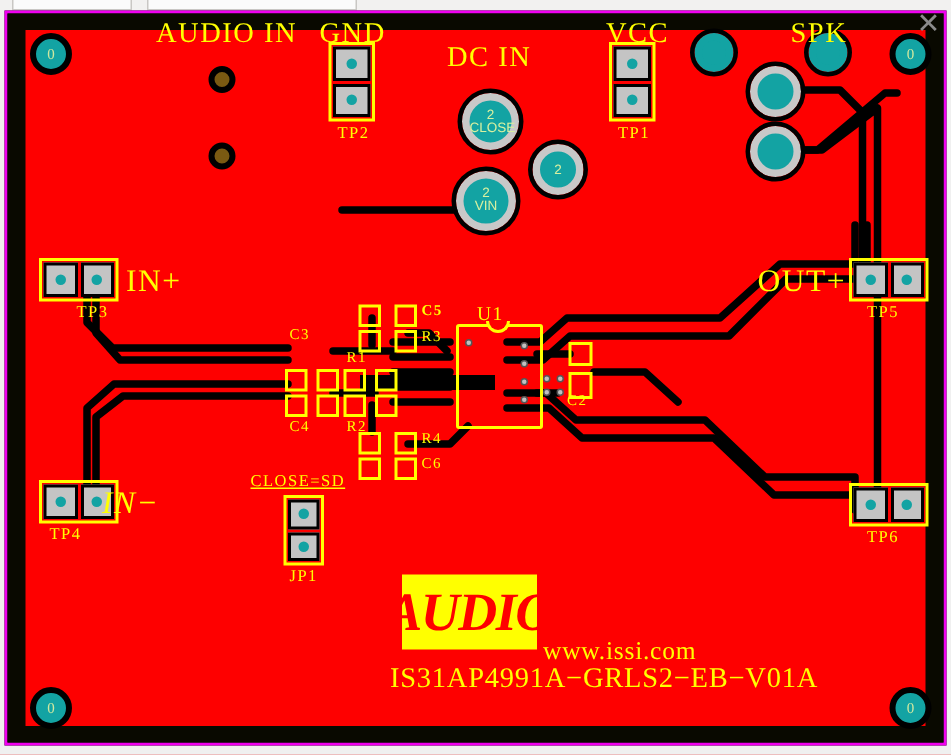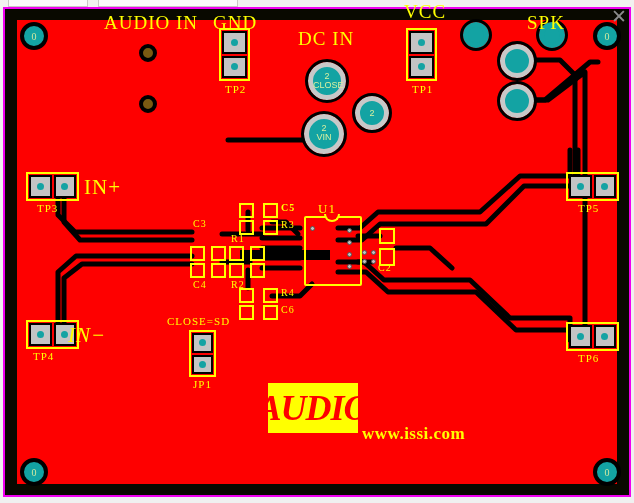--- a/index.html
+++ b/index.html
@@ -277,21 +277,21 @@
     </g>
 
     <g fill="#000000">
       <rect x="240" y="250" width="90" height="10"></rect>
     </g>
   </svg>
 
   <div class="silk hdr" style="left:104px; top:12px;">AUDIO IN</div>
   <div class="silk hdr" style="left:213px; top:12px;">GND</div>
   <div class="silk hdr" style="left:298px; top:28px;">DC IN</div>
-  <div class="silk hdr" style="left:404px; top:1px;">VCC</div>
+  <div class="silk hdr" style="left:404px; top:12px;">VCC</div>
   <div class="silk hdr" style="left:527px; top:12px;">SPK</div>
 
   <div class="mount" style="left:20px; top:22px; width:28px; height:28px; line-height:22px;">0</div>
   <div class="mount" style="left:593px; top:22px; width:28px; height:28px; line-height:22px;">0</div>
   <div class="mount" style="left:20px; top:458px; width:28px; height:28px; line-height:22px;">0</div>
   <div class="mount" style="left:593px; top:458px; width:28px; height:28px; line-height:22px;">0</div>
 
   <div class="pth brown" style="left:139px; top:44px; width:18px; height:18px;"></div>
   <div class="pth brown" style="left:139px; top:95px; width:18px; height:18px;"></div>
 
@@ -333,21 +333,21 @@
   <div class="pth" style="left:500px; top:84px; width:34px; height:34px;"></div>
 
   <div class="padgroup" style="left:26px; top:172px; width:53px; height:29px;">
     <div class="pad">
         <span class="drill"></span>
       </div>
     <div class="pad">
         <span class="drill"></span>
       </div>
   </div>
-  <div class="silk ref" style="left:37px; top:202px;">TP3</div>
+  <div class="silk ref" style="left:51px; top:202px;">TP3</div>
   <div class="silk big" style="left:84px; top:175px;">IN+</div>
 
   <div class="padgroup" style="left:26px; top:320px; width:53px; height:29px;">
     <div class="pad">
         <span class="drill"></span>
       </div>
     <div class="pad">
         <span class="drill"></span>
       </div>
   </div>
@@ -356,32 +356,33 @@
 
   <div class="padgroup" style="left:566px; top:172px; width:53px; height:29px;">
     <div class="pad">
         <span class="drill"></span>
       </div>
     <div class="pad">
         <span class="drill"></span>
       </div>
   </div>
   <div class="silk ref" style="left:578px; top:202px;">TP5</div>
+  <div class="silk big" style="left:505px; top:175px;">OUT+</div>
 
   <div class="padgroup" style="left:566px; top:322px; width:53px; height:29px;">
     <div class="pad">
         <span class="drill"></span>
       </div>
     <div class="pad">
         <span class="drill"></span>
       </div>
   </div>
   <div class="silk ref" style="left:578px; top:352px;">TP6</div>
 
-  <div class="silk note" style="left:167px; top:315px;">CLOSE=SD</div>
+  <div class="silk note" style="left:167px; top:315px;text-decoration:underline;">CLOSE=SD</div>
   <div class="padgroup vert" style="left:189px; top:330px; width:27px; height:47px;">
     <div class="pad">
         <span class="drill"></span>
       </div>
     <div class="pad">
         <span class="drill"></span>
       </div>
   </div>
   <div class="silk ref" style="left:193px; top:378px;">JP1</div>
 
@@ -426,15 +427,16 @@
   <div class="smd" style="left:379px; top:248px; width:16px; height:18px;"></div>
   <div class="silk tiny" style="left:378px; top:262px;">C2</div>
   <div class="via" style="left:362px; top:250px;"></div>
   <div class="via" style="left:371px; top:250px;"></div>
   <div class="via" style="left:362px; top:259px;"></div>
   <div class="via" style="left:371px; top:259px;"></div>
 
   <div class="issi-logo" style="left:268px; top:383px; width:90px; height:50px;">
     <span class="mark">AUDIO</span>
   </div>
-  <div class="silk part" style="left:362px; top:424px; font-size:17px;font-weight:bold;">www.issi.com</div>
+  <div class="silk part" style="left:362px; top:424px; font-size:17px;">www.issi.com</div>
+  <div class="silk part" style="left:260px; top:442px;">IS31AP4991A−GRLS2−EB−V01A</div>
 
 </div>
 
 </body></html>

